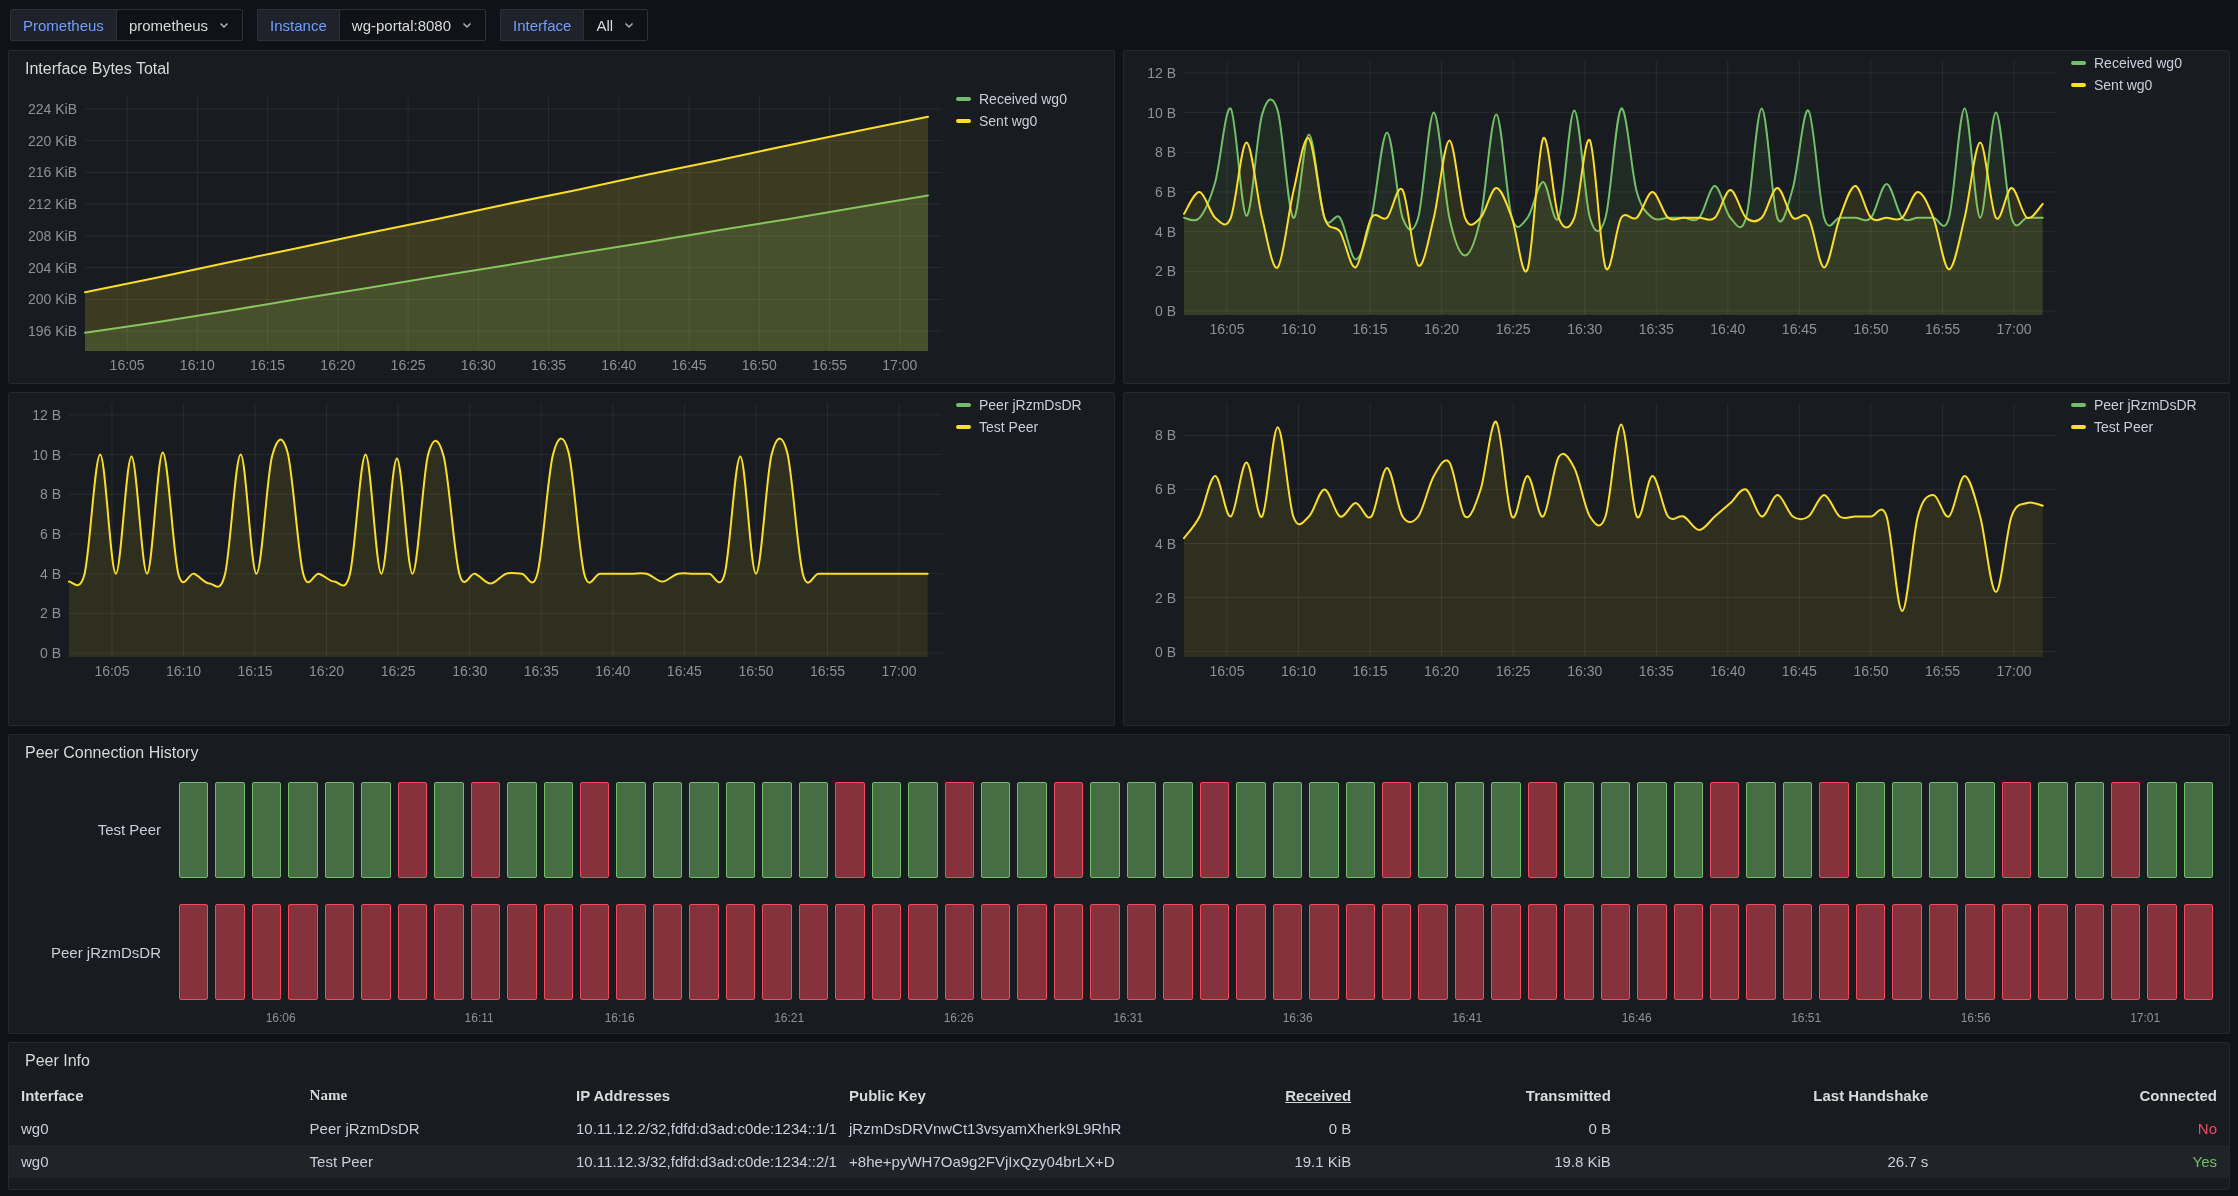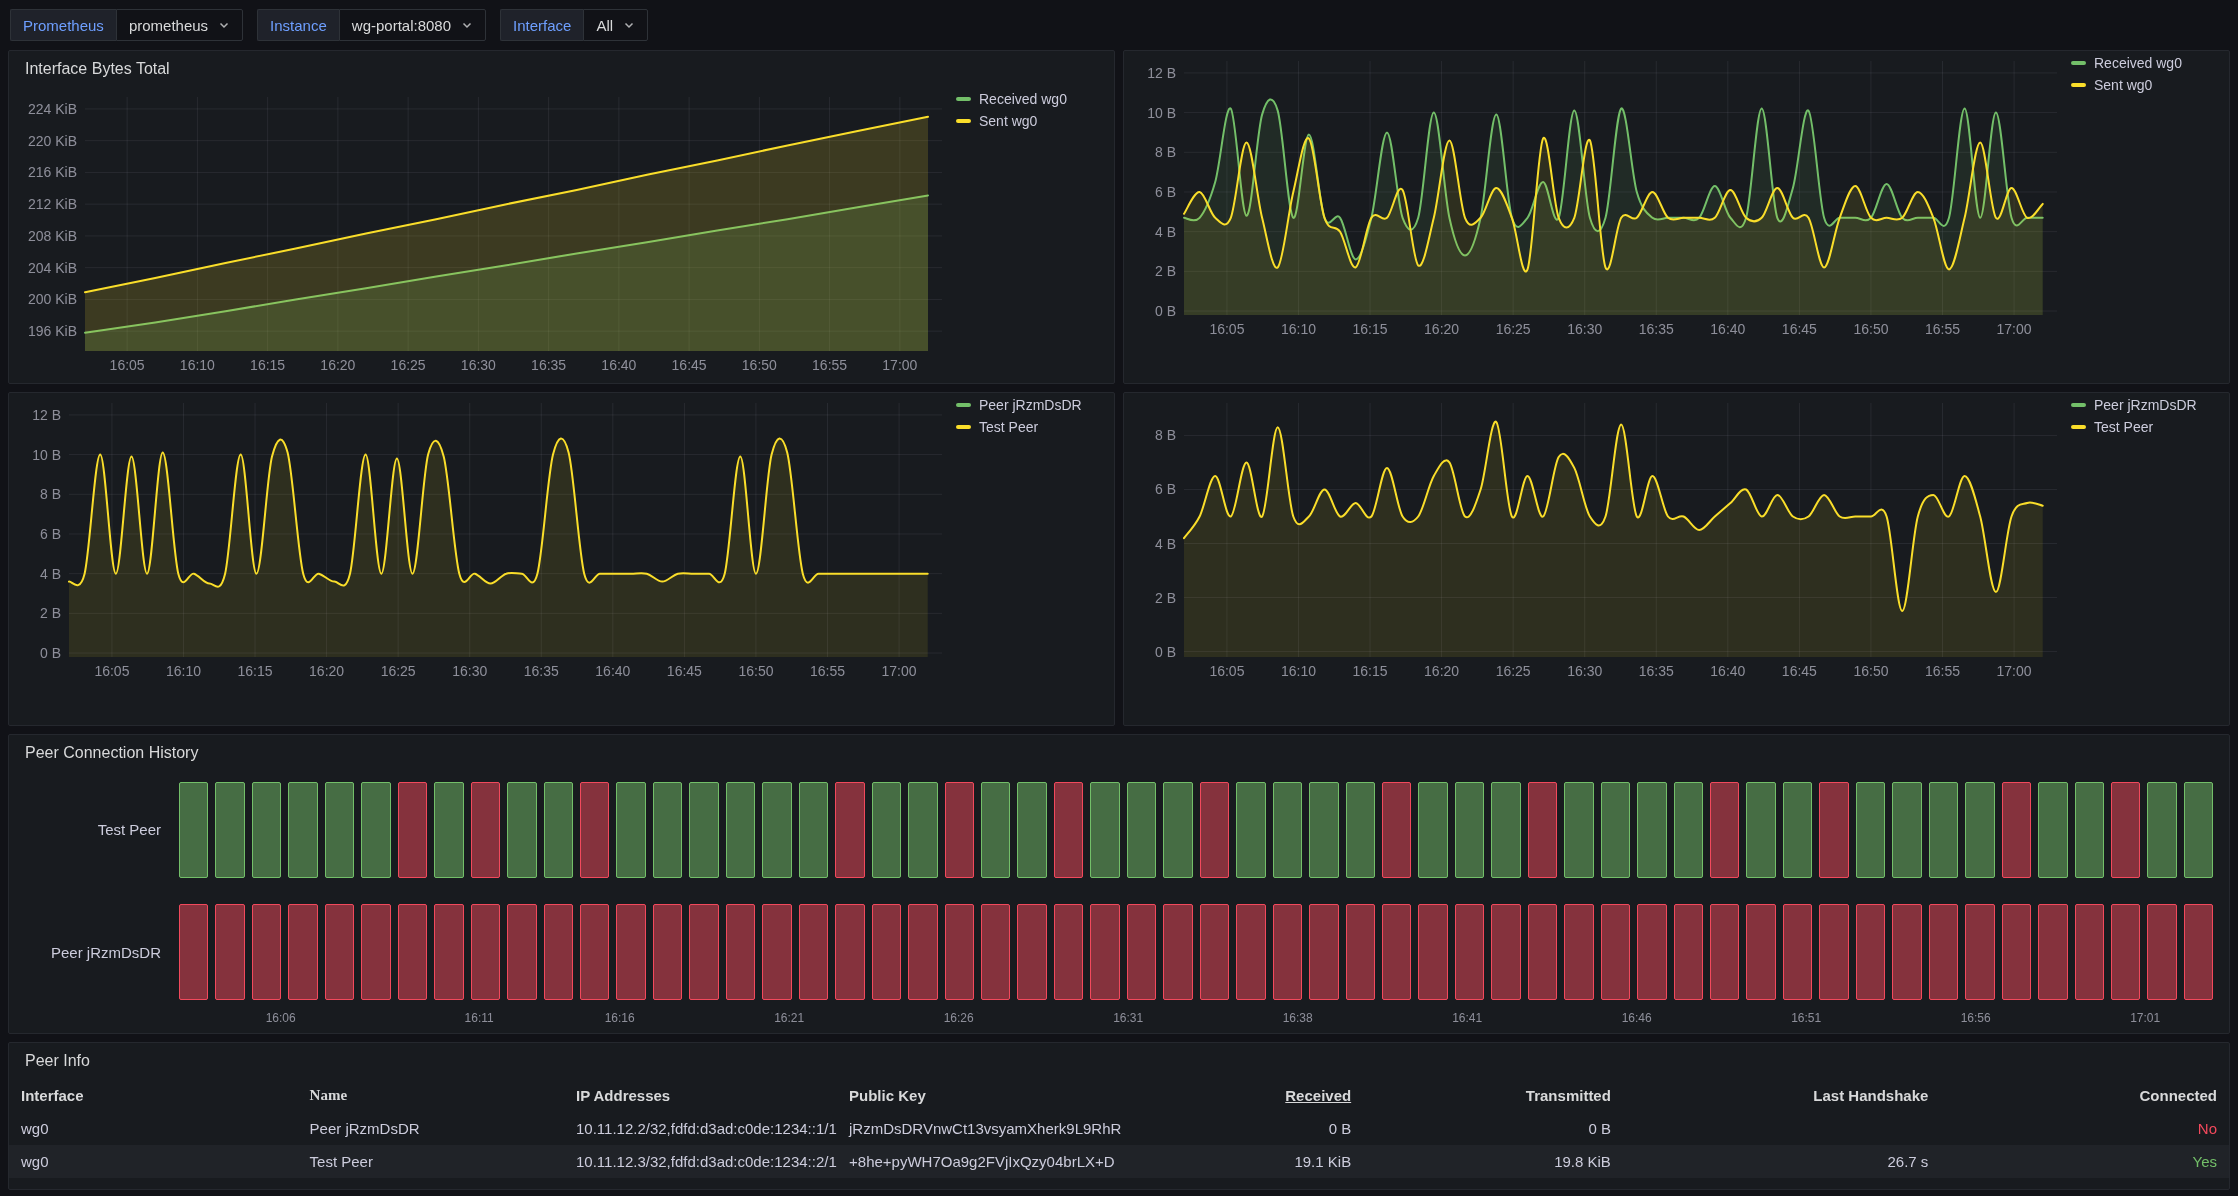--- a/index.html
+++ b/index.html
@@ -447,21 +447,21 @@
             </div>
           </div>
         </div>
       <div class="tl-ticks">
           <span style="left: 5%;">16:06</span>
           <span style="left: 13.3333%; margin-left: 29px;">16:11</span>
           <span style="left: 21.6667%;">16:16</span>
           <span style="left: 30%;">16:21</span>
           <span style="left: 38.3333%;">16:26</span>
           <span style="left: 46.6667%;">16:31</span>
-          <span style="left: 55%;">16:38</span>
+          <span style="left: 55%;">16:36</span>
           <span style="left: 63.3333%;">16:41</span>
           <span style="left: 71.6667%;">16:46</span>
           <span style="left: 80%;">16:51</span>
           <span style="left: 88.3333%;">16:56</span>
           <span style="left: 96.6667%;">17:01</span>
         </div>
     </div>
   </section>
 </div>
 

